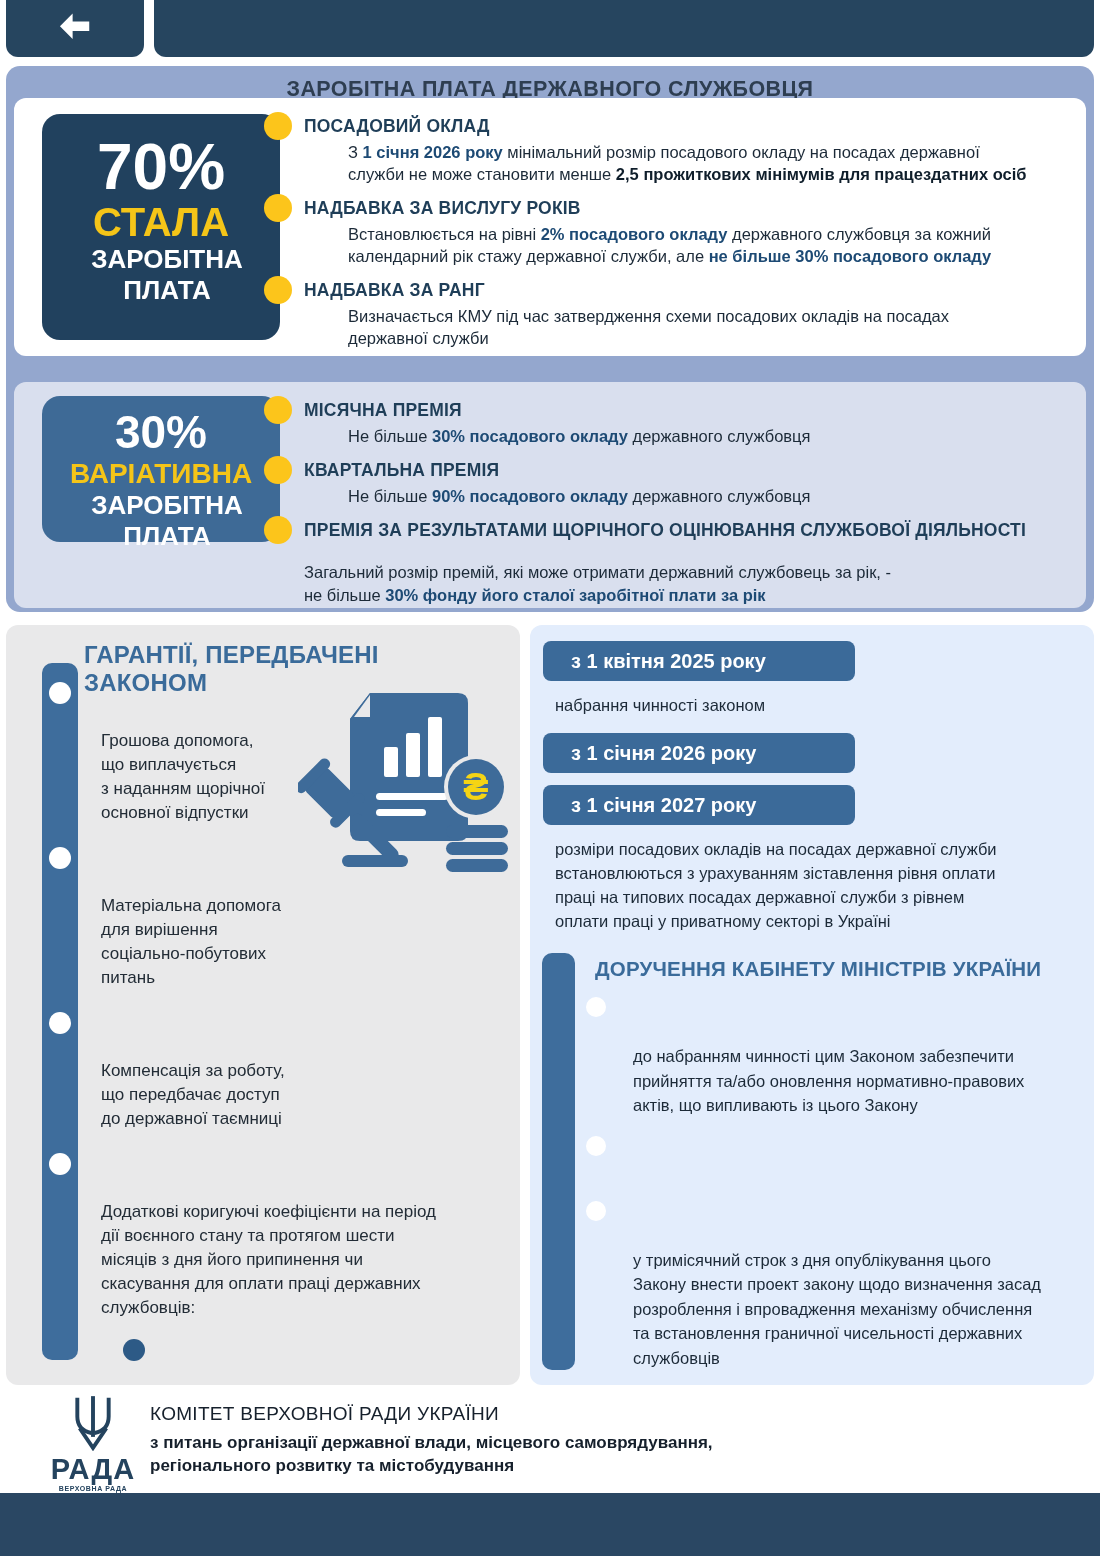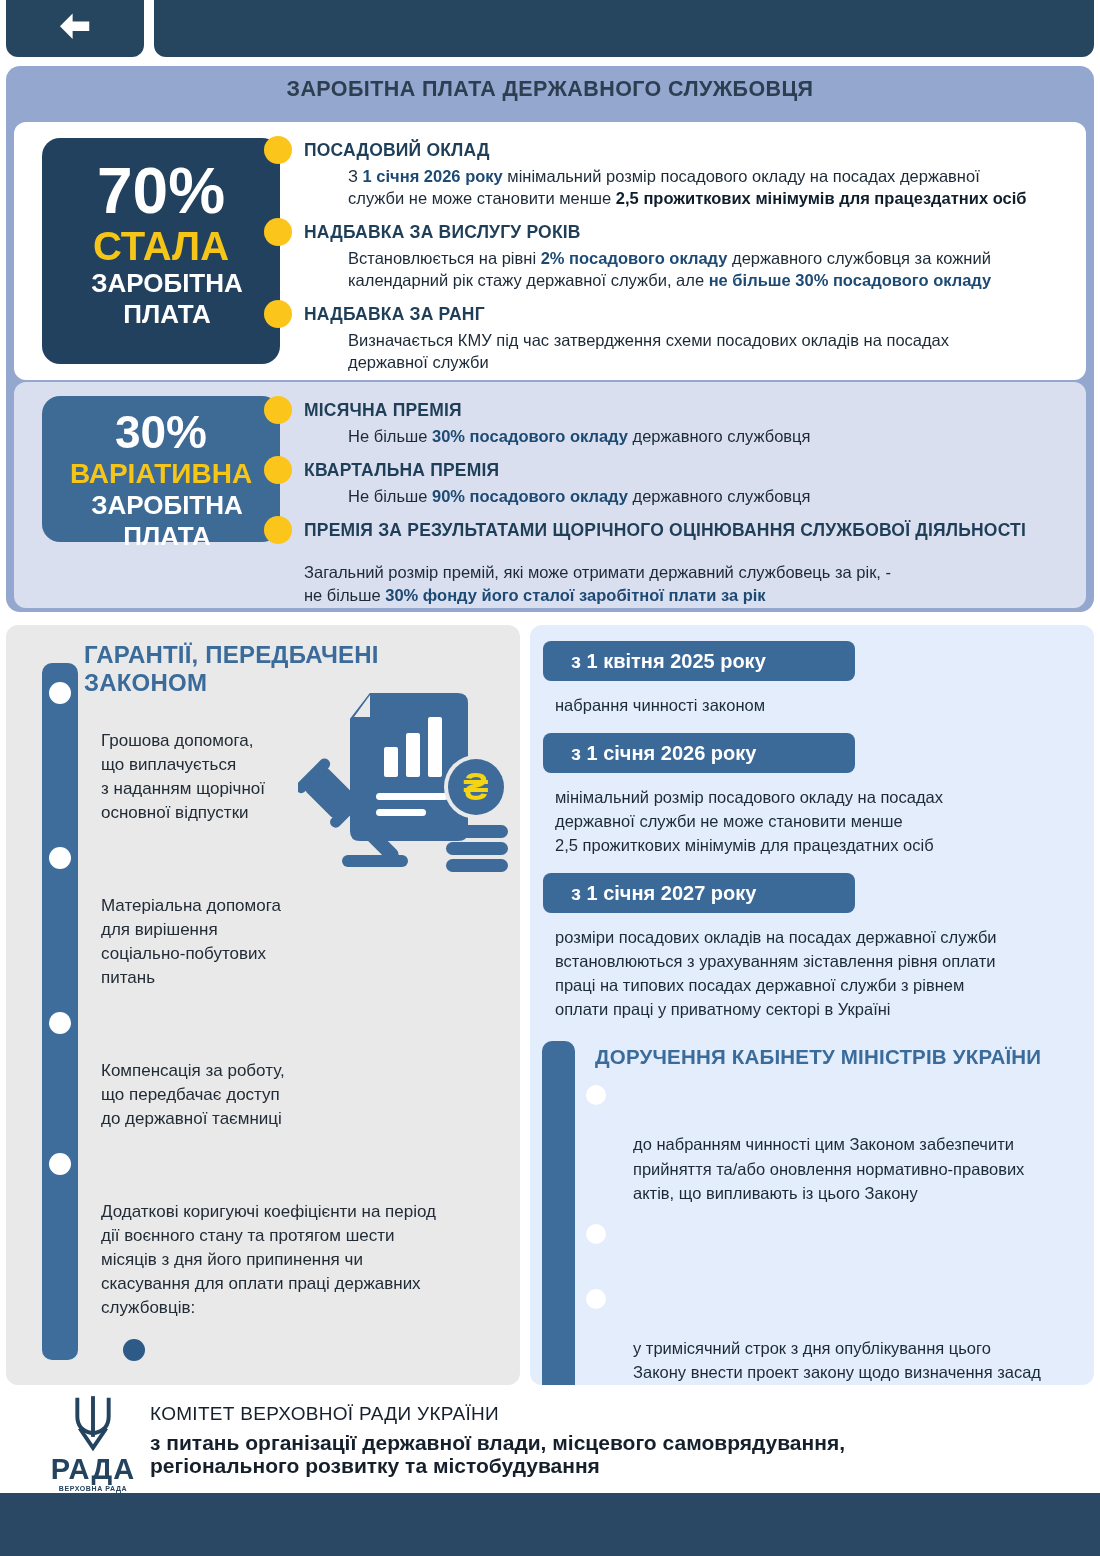--- a/index.html
+++ b/index.html
@@ -9,21 +9,21 @@
   
   .back-btn{position:absolute;left:6px;top:0;width:138px;height:57px;background:#26455f;
             border:none;border-radius:0 0 12px 12px;cursor:pointer;display:flex;align-items:center;justify-content:center;}
   .header-bar{position:absolute;left:154px;top:0;width:940px;height:57px;background:#26455f;border-radius:0 0 12px 12px;}
 
   
   .main-panel{position:absolute;left:6px;top:66px;width:1088px;height:546px;background:#94a7ce;border-radius:14px;}
   .panel-title{height:46px;line-height:46px;text-align:center;font-weight:bold;font-size:21.5px;
                color:#2e3e51;letter-spacing:.4px;}
   .card{position:absolute;left:8px;width:1072px;border-radius:12px;}
-  .card-fixed{top:56px;height:258px;background:#ffffff;}
+  .card-fixed{top:32px;height:258px;background:#ffffff;}
   .card-variable{top:316px;height:226px;background:#d9dfee;}
 
   .pct-box{position:absolute;left:28px;border-radius:18px;text-align:center;color:#fff;}
   .card-fixed .pct-box{top:16px;width:238px;height:226px;background:#21415e;}
   .card-variable .pct-box{top:14px;width:238px;height:146px;background:#3e6a96;}
   .pct70{font-size:64px;font-weight:bold;margin-top:20px;line-height:66px;}
   .pct30{font-size:46px;font-weight:bold;margin-top:12px;line-height:48px;}
   .pct-emph70{font-size:40px;font-weight:bold;color:#f5c518;line-height:44px;}
   .pct-emph30{font-size:28px;font-weight:bold;color:#f5c518;line-height:32px;margin-top:2px;}
   .pct-sub{font-size:26px;font-weight:bold;line-height:31px;margin-left:12px;}
@@ -60,21 +60,21 @@
   .cab-item{position:relative;margin-bottom:16px;font-size:16.5px;line-height:24.5px;color:#1c2a38;white-space:pre-line;margin-left:38px;}
   .cab-item .wdot{position:absolute;left:-47px;top:2px;width:20px;height:20px;border-radius:50%;background:#ffffff;}
 
   
   .footer{position:absolute;left:0;top:1385px;width:1100px;height:108px;background:#fff;}
   .logo{position:absolute;left:48px;top:8px;width:90px;text-align:center;color:#24435e;}
   .logo-word{font-size:29px;font-weight:bold;letter-spacing:1px;line-height:28px;}
   .logo-sub{font-size:7px;font-weight:bold;letter-spacing:.6px;white-space:pre-line;line-height:8px;margin-top:2px;}
   .committee{position:absolute;left:150px;top:18px;color:#16202c;}
   .committee-l1{font-size:19px;letter-spacing:.3px;margin-bottom:6px;}
-  .committee-l2,.committee-l3{font-size:21px;font-weight:bold;line-height:23px;}
+  .committee-l2,.committee-l3{font-size:17px;font-weight:bold;line-height:23px;}
   .bottom-bar{position:absolute;left:0;top:1493px;width:1100px;height:63px;background:#2a4763;}
 </style>
 </head>
 <body>
 
 <div class="page">
 
   <button class="back-btn">
     <span>
       <svg width="46" height="38" viewBox="0 0 24 24">
@@ -224,23 +224,20 @@
       </div>
 
     </div>
   </div>
 
   <div class="col-right">
     <div class="col-right-inner">
       <div class="t-banner">з 1 квітня 2025 року</div>
       <div class="t-text">набрання чинності законом</div>
       <div class="t-banner">з 1 січня 2026 року</div>
-      <div class="t-text">мінімальний розмір посадового окладу на посадах
-державної служби не може становити менше
-2,5 прожиткових мінімумів для працездатних осіб</div>
       <div class="t-banner">з 1 січня 2027 року</div>
       <div class="t-text" style="margin-bottom:24px">розміри посадових окладів на посадах державної служби
 встановлюються з урахуванням зіставлення рівня оплати
 праці на типових посадах державної служби з рівнем
 оплати праці у приватному секторі в Україні</div>
 
       <div class="cab">
         <div class="cab-rail"></div>
         <div class="cab-title">ДОРУЧЕННЯ КАБІНЕТУ МІНІСТРІВ УКРАЇНИ</div>
         <div class="cab-item">

